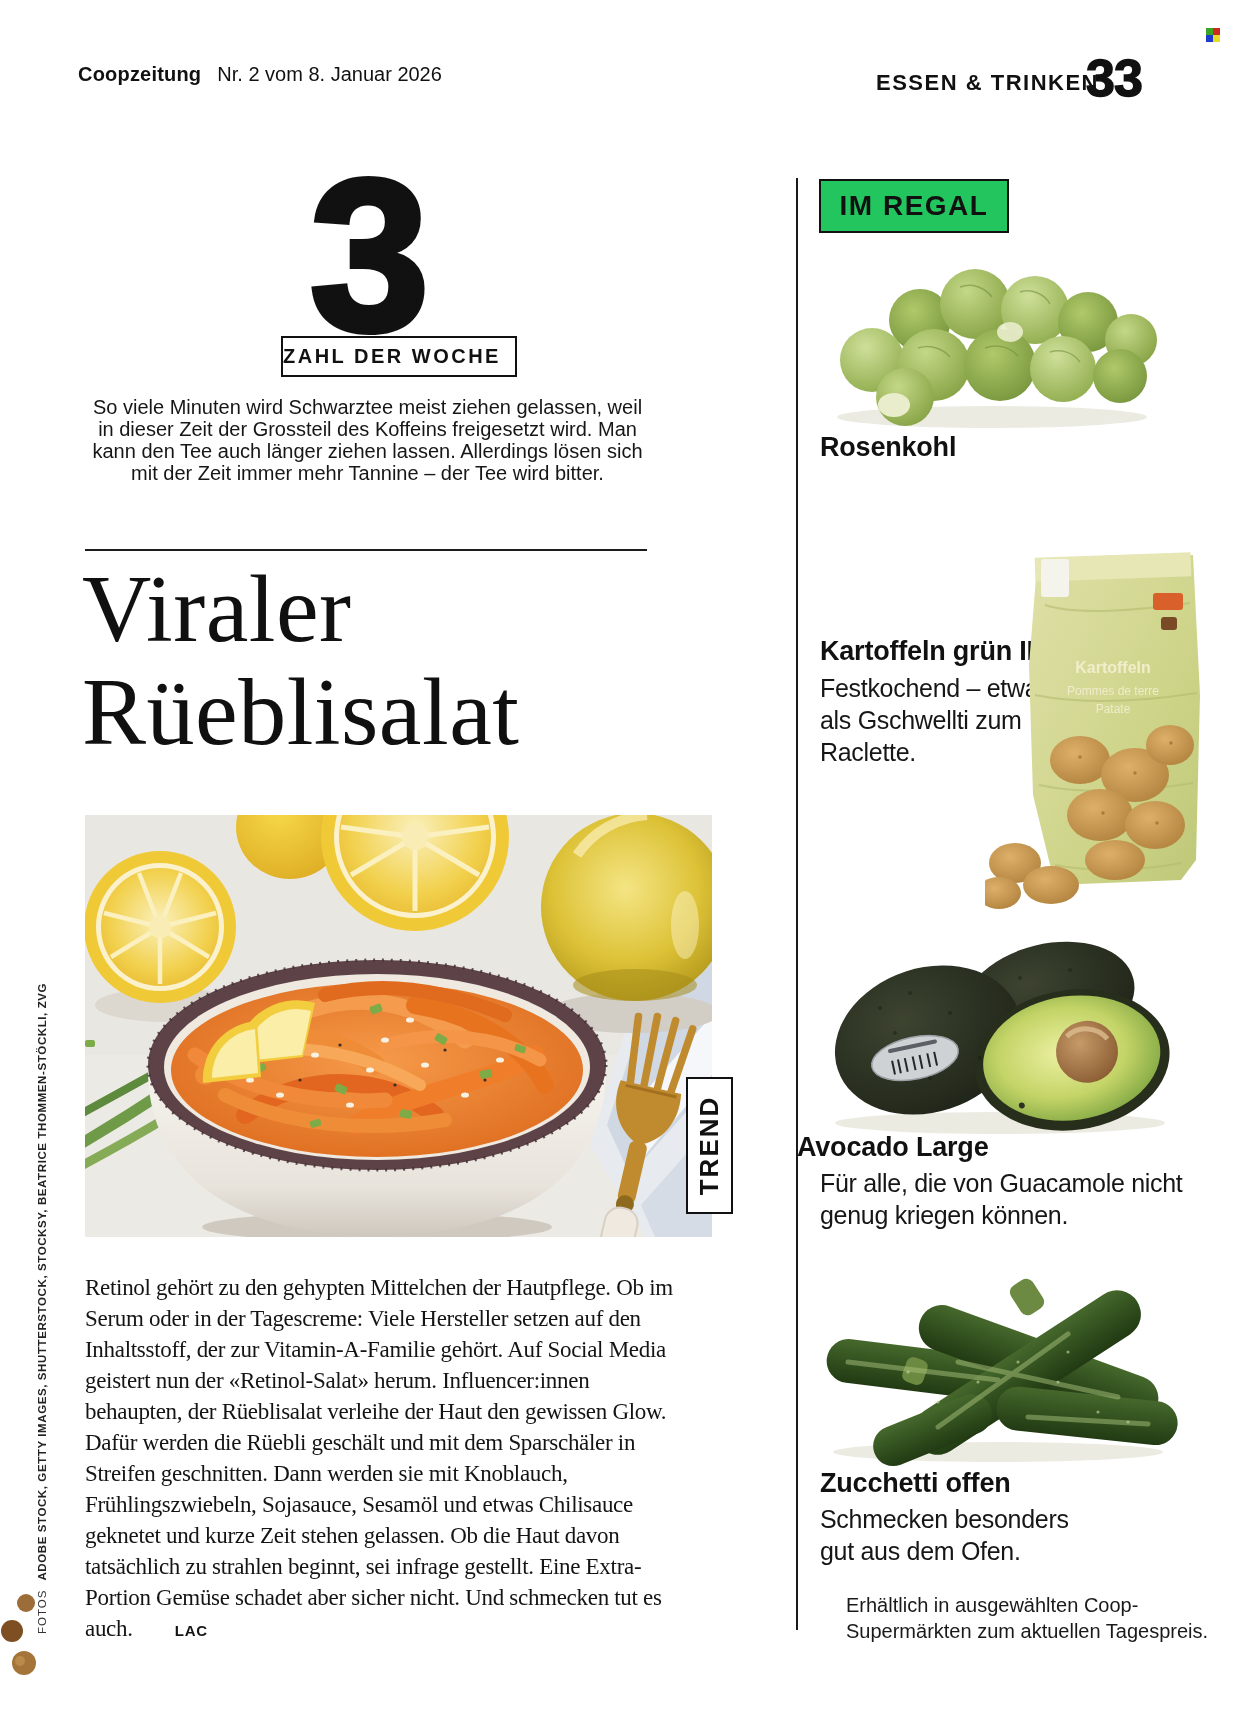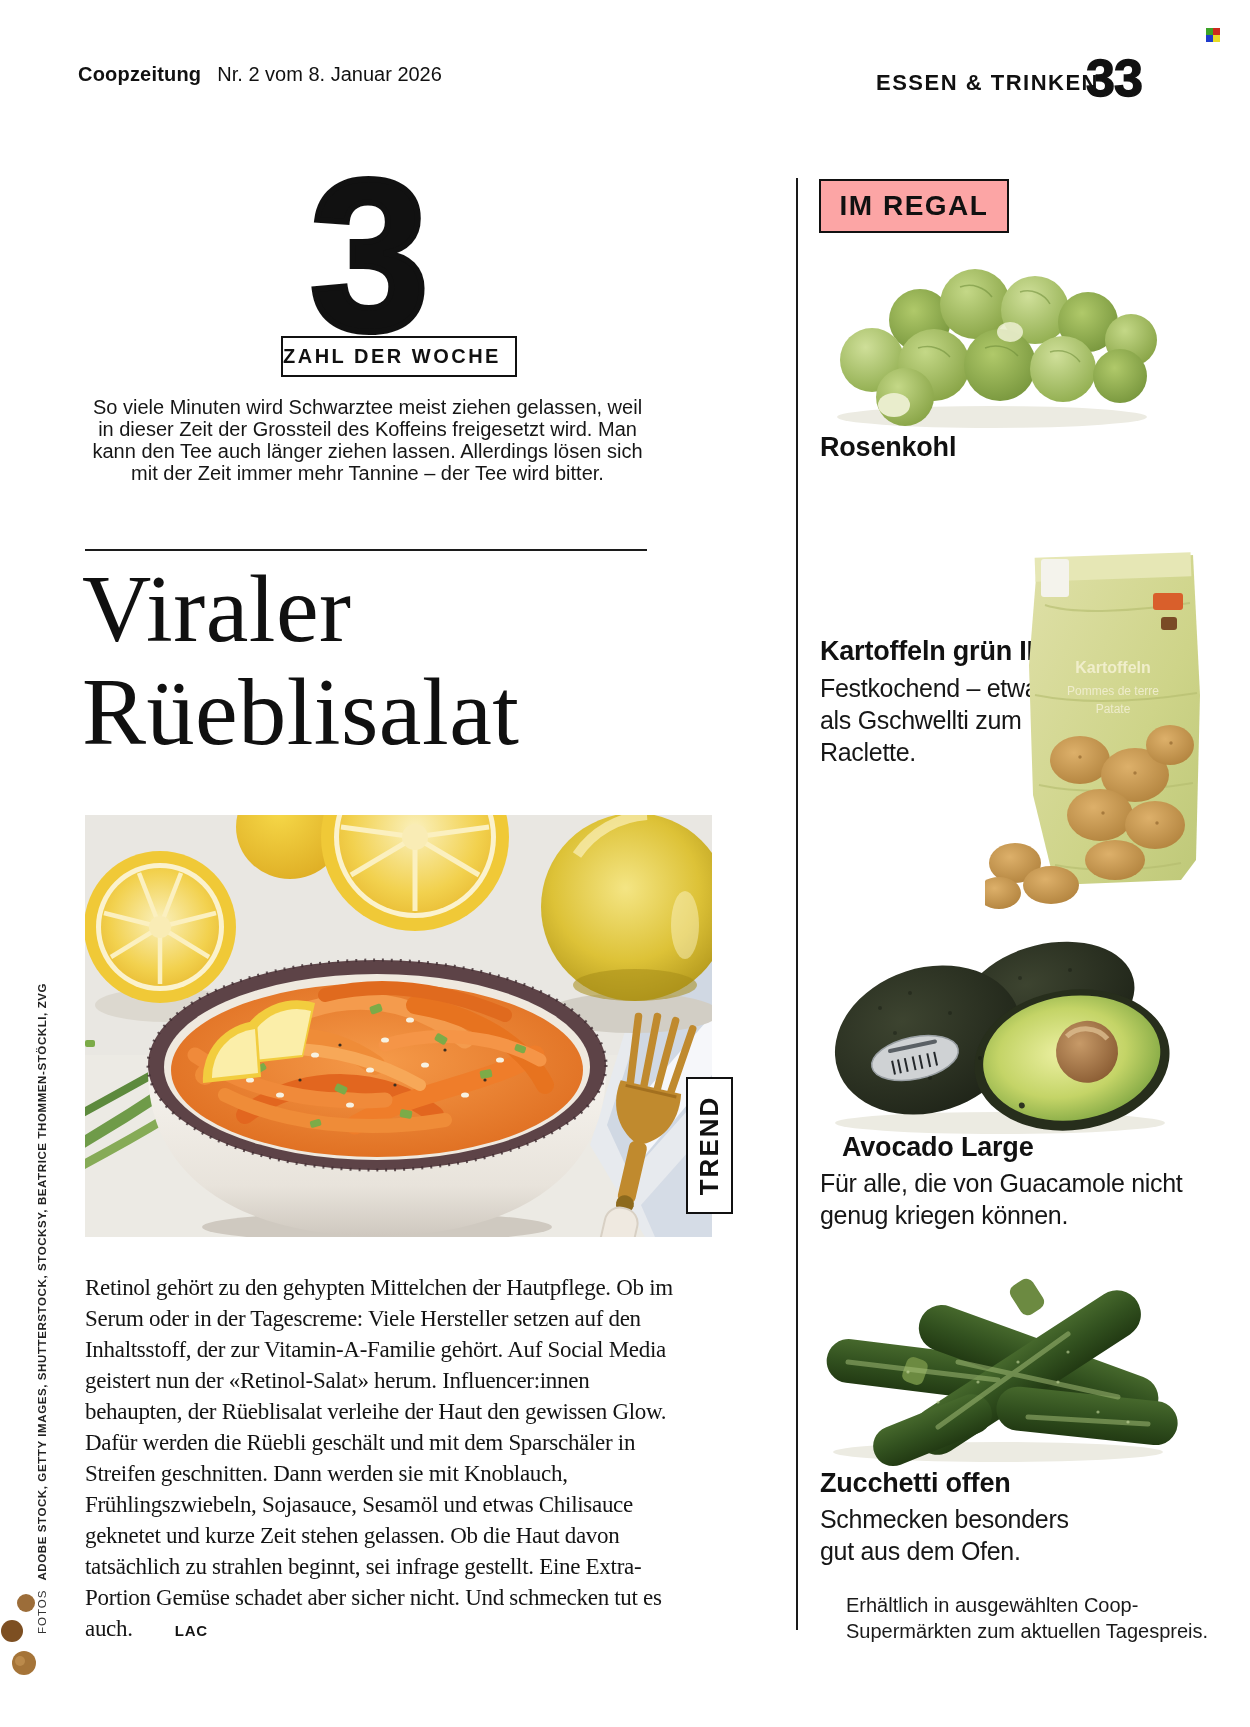--- a/index.html
+++ b/index.html
@@ -62,21 +62,21 @@
   }
   .author {
     font-family:"Liberation Sans", sans-serif; font-weight:bold; font-size:15px;
     letter-spacing:0.8px; margin-left:6px;padding-left:36px;
   }
 
   
   .vrule { position:absolute; left:796px; top:178px; width:2px; height:1452px; background:#1a1a1a; }
   .imregal-box {
     position:absolute; left:819px; top:179px; width:190px; height:54px;
-    border:2.5px solid #111; background:#fca5a5; display:flex; align-items:center;
+    border:2.5px solid #111; background:#22c55e; display:flex; align-items:center;
     justify-content:center; font-size:28px; font-weight:bold; letter-spacing:1.5px;
   }
   .p-title { position:absolute; font-size:27px; font-weight:bold; letter-spacing:-0.2px;text-align:center; }
   .p-desc  { position:absolute; font-size:25px; line-height:32px; letter-spacing:-0.3px; color:#161616; }
   .footnote {
     position:absolute; left:846px; top:1592px; width:412px; font-size:20px;
     line-height:26px; color:#1a1a1a;
   }
 
   
@@ -436,21 +436,21 @@
           <circle cx="90" cy="55" r="2"></circle>
           <circle cx="130" cy="75" r="2"></circle>
         <circle cx="75" cy="95" r="2"></circle>
           <circle cx="200" cy="40" r="2"></circle>
           <circle cx="250" cy="32" r="2"></circle>
         <circle cx="160" cy="120" r="2"></circle>
           <circle cx="110" cy="140" r="2"></circle>
       </g>
     </svg>
   </div>
-  <div class="p-title" style="left:842px; top:1132px;">Avocado Large</div>
+  <div class="p-title" style="left:797px; top:1132px;">Avocado Large</div>
   <div class="p-desc" style="left:820px; top:1167px; width:382px;">Für alle, die von Guacamole nicht genug kriegen können.</div>
 
   <div style="position:absolute; left:818px; top:1262px;">
     <svg width="360" height="205" viewBox="0 0 360 205">
       <defs>
         <linearGradient id="zuG" x1="0" y1="0" x2="0" y2="1">
           <stop offset="0%" stop-color="#46682c"></stop>
             <stop offset="50%" stop-color="#32511f"></stop>
             <stop offset="100%" stop-color="#223a13"></stop>
         </linearGradient>

